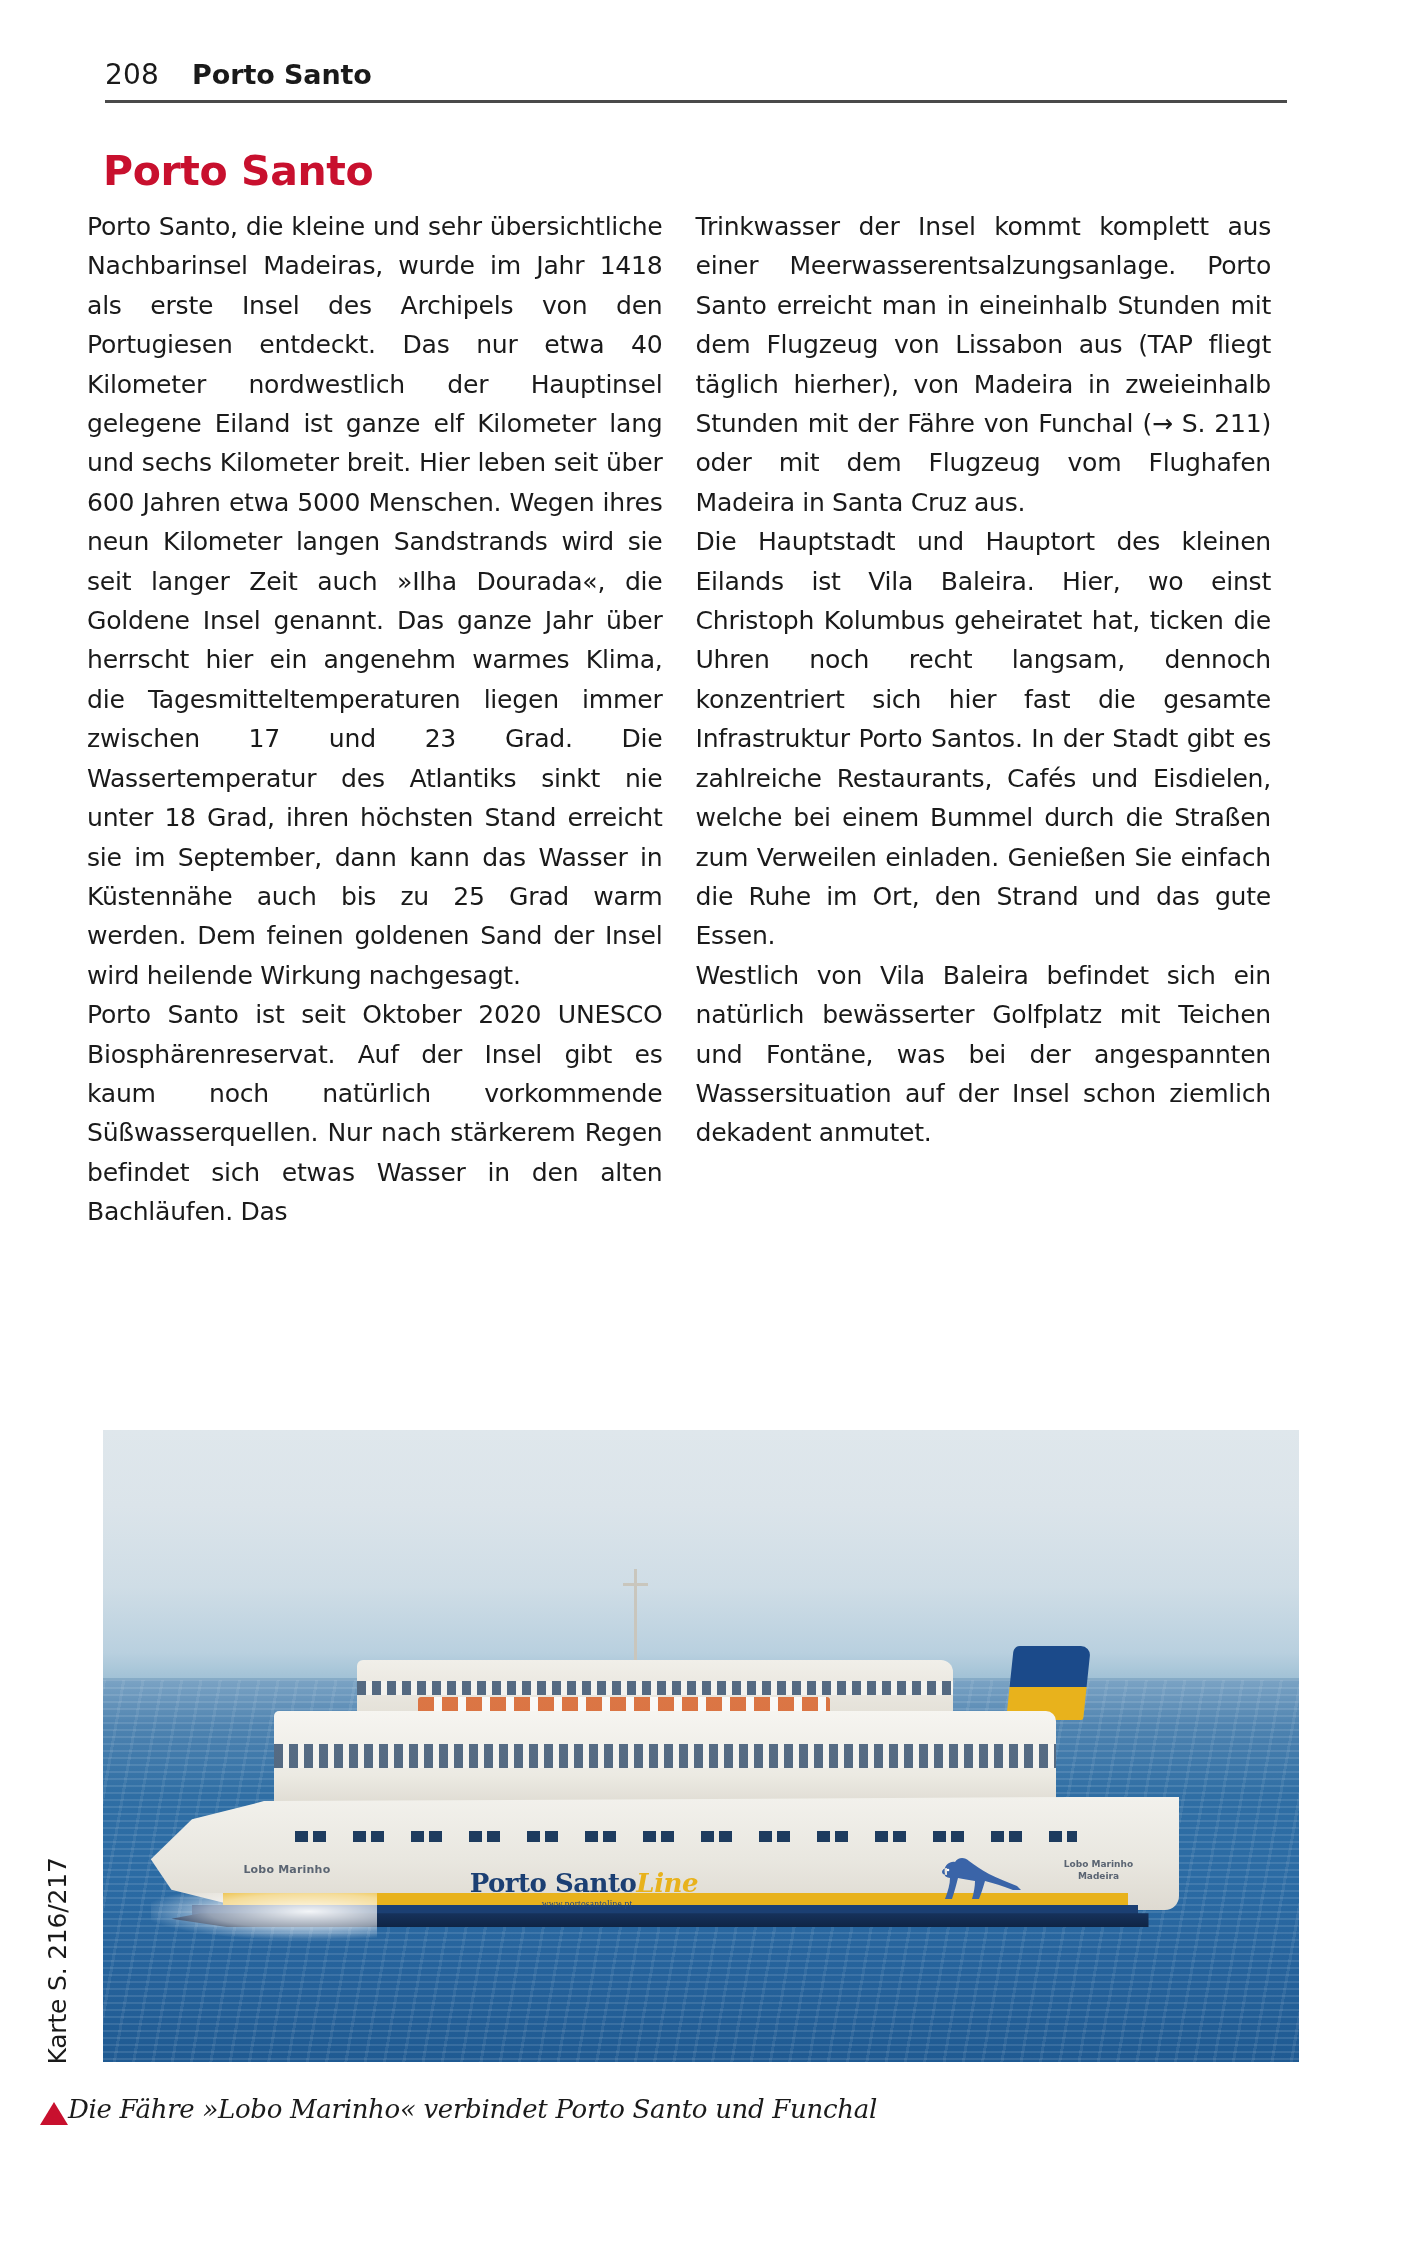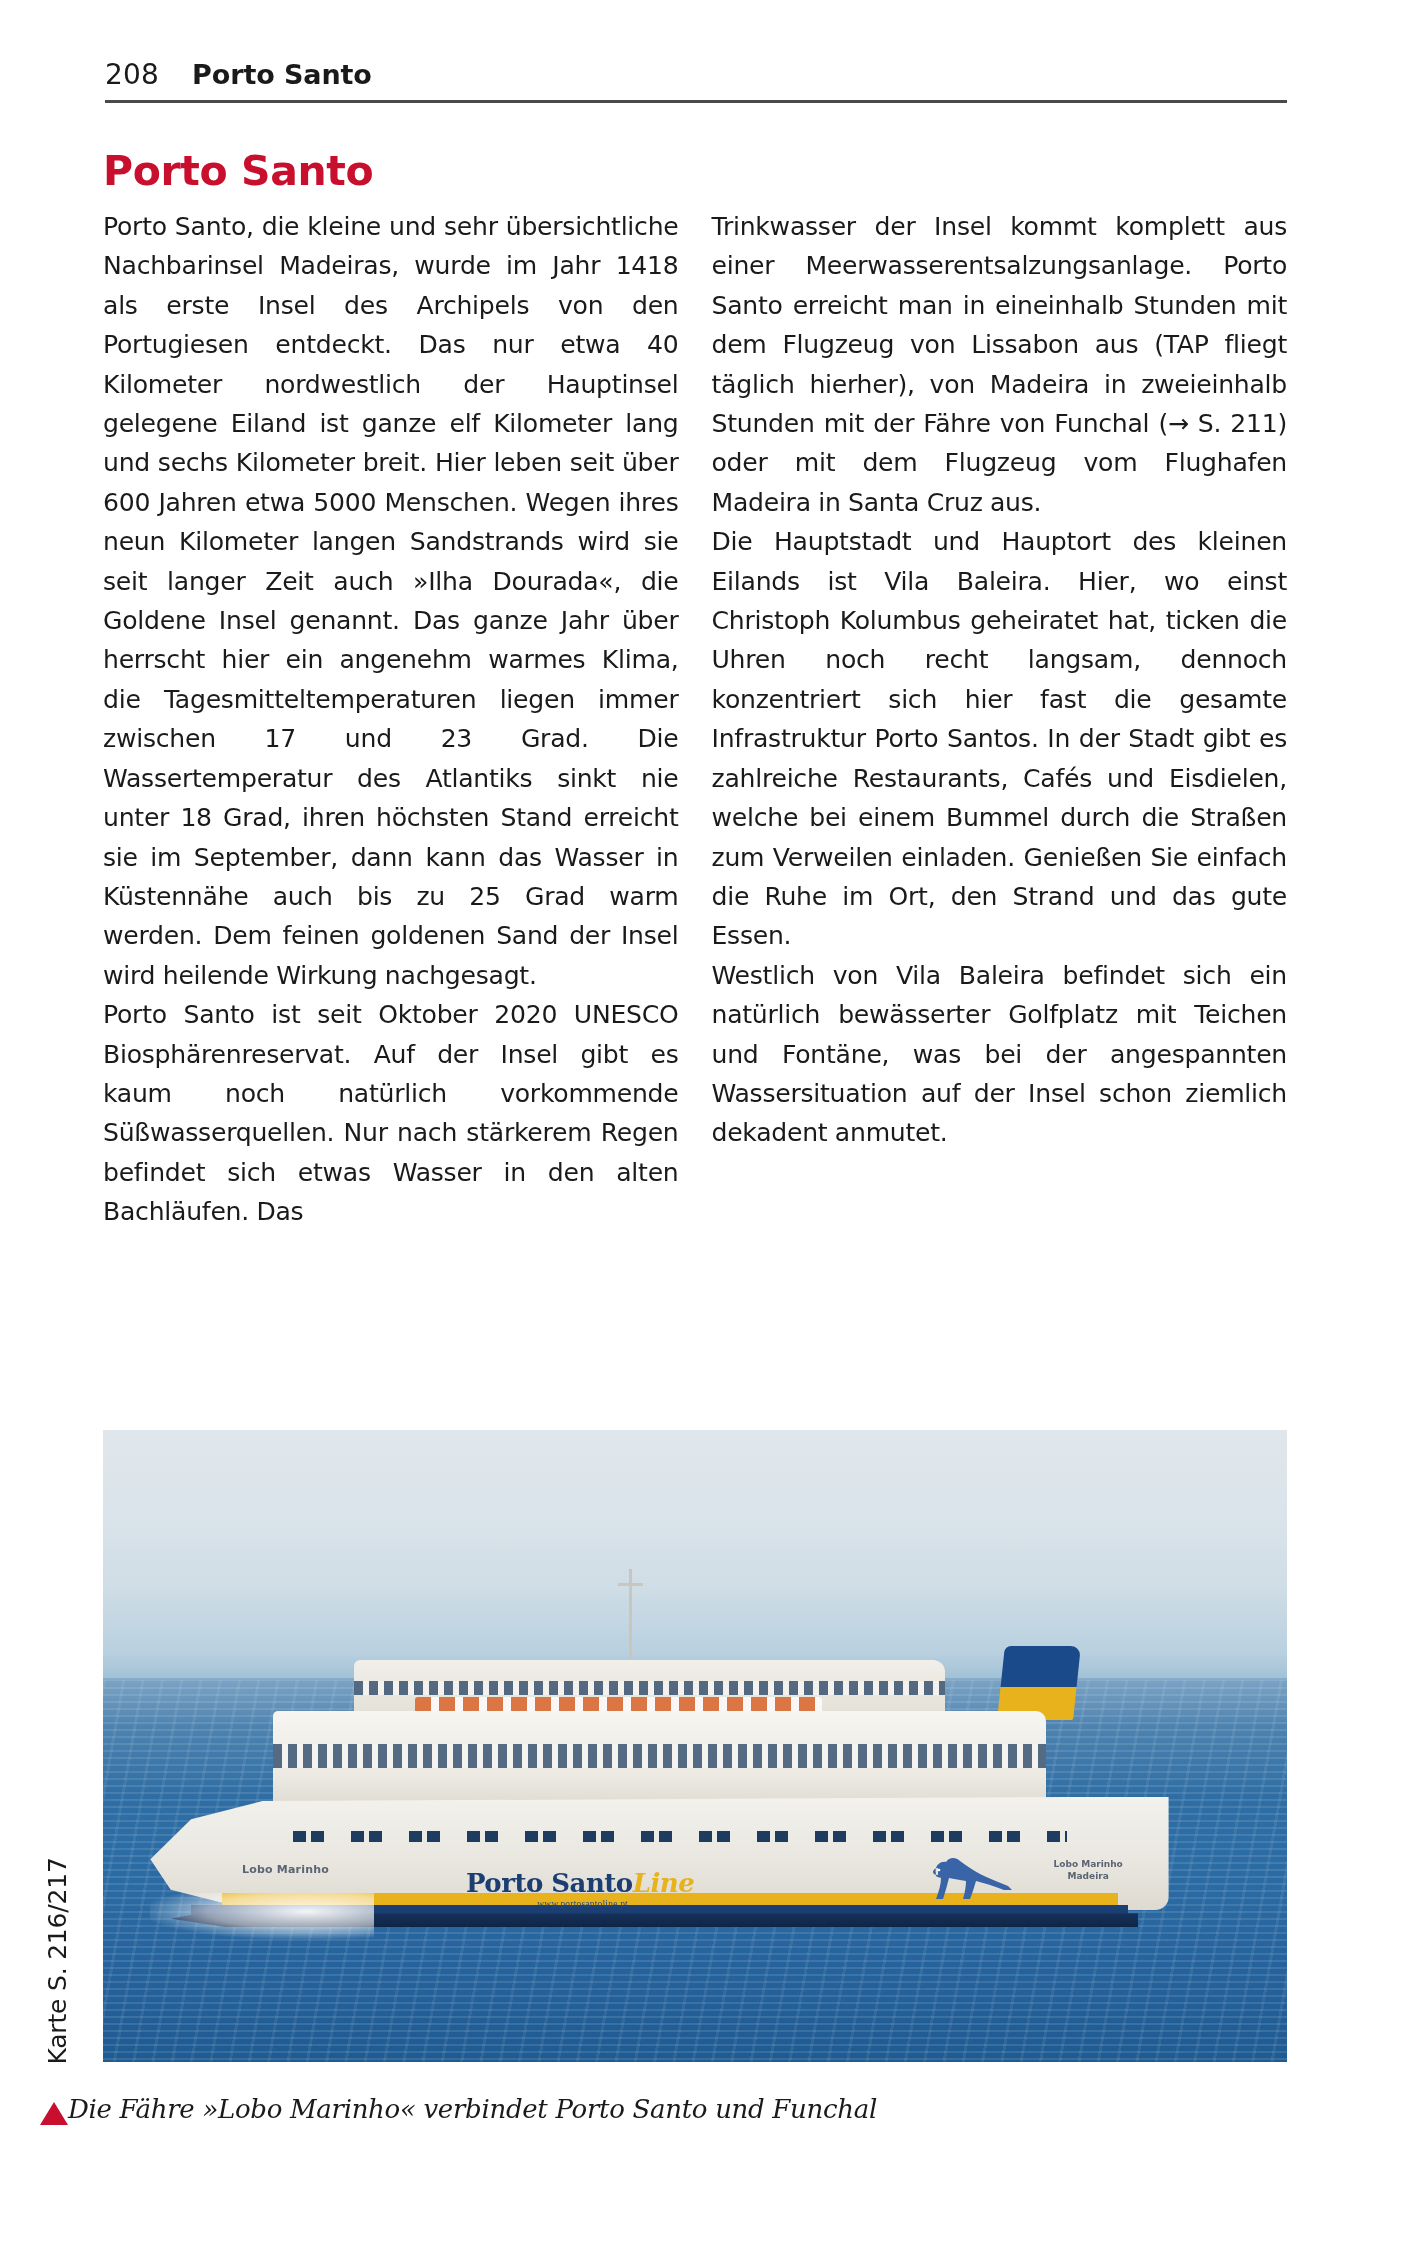--- a/index.html
+++ b/index.html
@@ -62,21 +62,21 @@
     font-family: "DejaVu Sans", sans-serif;
     font-size: 41px;
     font-weight: 700;
     color: #c8102e;
     letter-spacing: -0.4px;
   }
 
   
   .columns {
     position: absolute;
-    left: 103px;
+    left: 87px;
     top: 207px;
     width: 1184px;
     display: flex;
     gap: 33px;
   }
   .col {
     width: 576px;
   }
   .body-text {
     font-family: "DejaVu Sans", sans-serif;
@@ -124,20 +124,21 @@
 
   
   .photo {
     position: absolute;
     left: 103px;
     top: 1430px;
     width: 1184px;
     height: 632px;
     overflow: hidden;
     background: #7fa8c8;
+    padding-left: 12px;
   }
   .sky {
     position: absolute;
     left: 0; top: 0;
     width: 100%;
     height: 40%;
     background: linear-gradient(to bottom,
       #dfe7ec 0%,
       #dbe4ea 30%,
       #cfdde6 62%,

